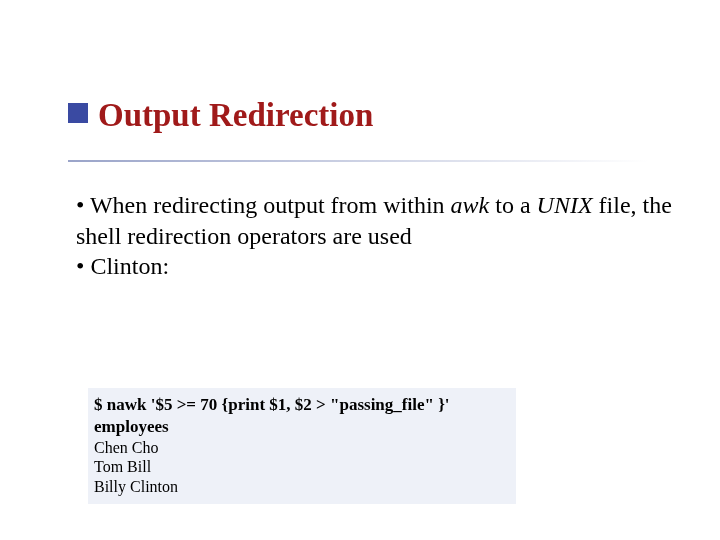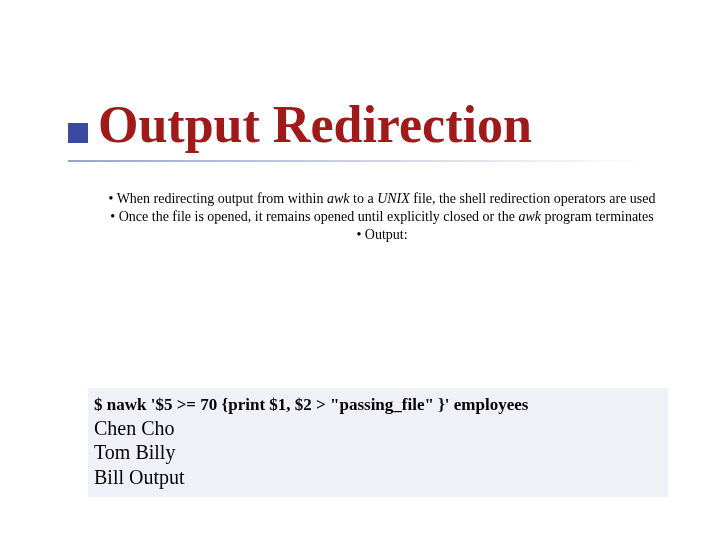--- a/index.html
+++ b/index.html
@@ -27,93 +27,89 @@
     align-items: flex-end;
   }
   .square {
     width: 20px;
     height: 20px;
     background: #3a4aa2;
     margin-right: 10px;
     margin-bottom: 10px;
   }
   .title {
-    font-size: 52px;
+    font-size: 33px;
     font-weight: bold;
     color: #a01a1a;
     line-height: 1.05;
   }
   .rule {
     position: absolute;
     top: 160px;
     left: 68px;
     width: 580px;
     height: 2px;
     background: linear-gradient(to right, #9aa4c9, rgba(154,164,201,0));
   }
   .body {
     position: absolute;
     top: 190px;
     left: 76px;
     right: 32px;
-    font-size: 14px;
+    font-size: 24px;
     line-height: 1.28;
-    text-align: center;
   }
   .body .row {
     margin: 0;
   }
   .italic {
     font-style: italic;
   }
   .codebox {
     position: absolute;
     top: 388px;
     left: 88px;
-    width: 580px;
+    width: 428px;
     background: #eef1f8;
     padding: 6px 6px 8px 6px;
     box-sizing: border-box;
     font-family: "Times New Roman", Times, serif;
   }
   .cmd {
     font-size: 17px;
     font-weight: bold;
     line-height: 1.28;
     white-space: pre-wrap;
   }
   .output {
-    font-size: 20px;
+    font-size: 16px;
     line-height: 1.22;
   }
 </style>
 </head>
 <body>
 
 <div class="slide">
 
   <div class="title-row">
     <div class="square"></div>
     <div class="title">Output Redirection</div>
   </div>
 
   <div class="rule"></div>
 
   <div class="body">
     <p class="row">
       • <span>When redirecting output from within </span><span class="italic">awk</span><span> to a </span><span class="italic">UNIX</span><span> file, the shell redirection operators are used</span>
     </p>
     <p class="row">
-      • <span>Once the file is opened, it remains opened until explicitly closed or the </span><span class="italic">awk</span><span> program terminates</span>
-    </p>
-    <p class="row">
-      • <span>Output:</span>
+      • <span>Clinton:</span>
     </p>
   </div>
 
   <div class="codebox">
     <div class="cmd">$ nawk '$5 &gt;= 70 {print $1, $2 &gt; "passing_file" }' employees</div>
     <div class="output">Chen Cho</div>
-    <div class="output">Tom Billy</div>
-    <div class="output">Bill Output</div>
+    <div class="output">Tom Bill</div>
+    <div class="output">Billy Clinton</div>
   </div>
 
 </div>
 
 </body></html>

